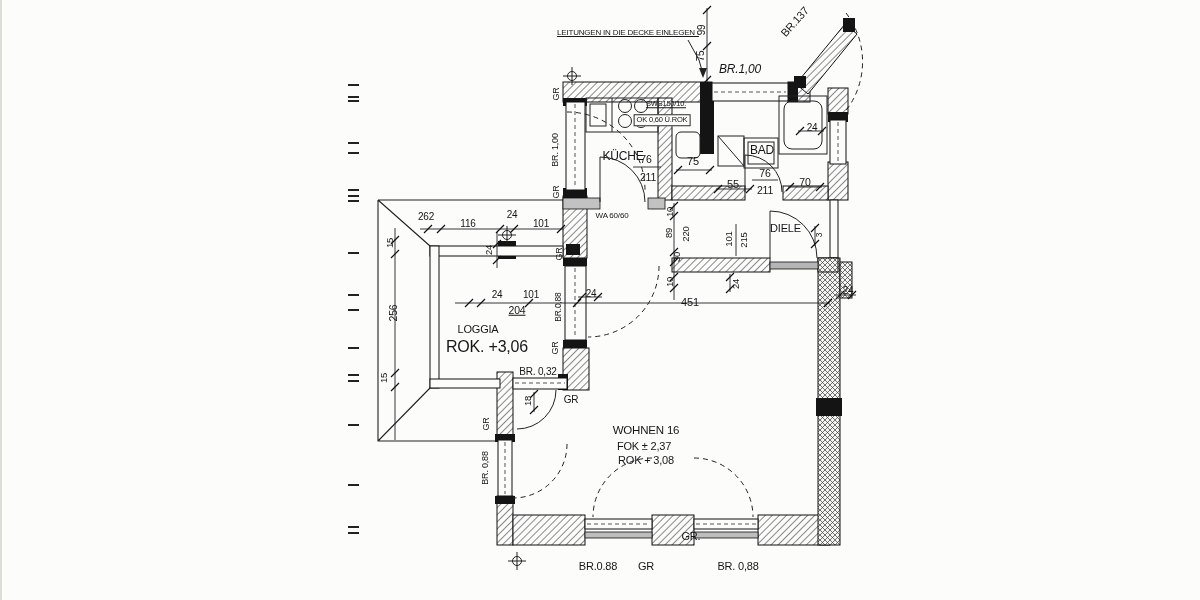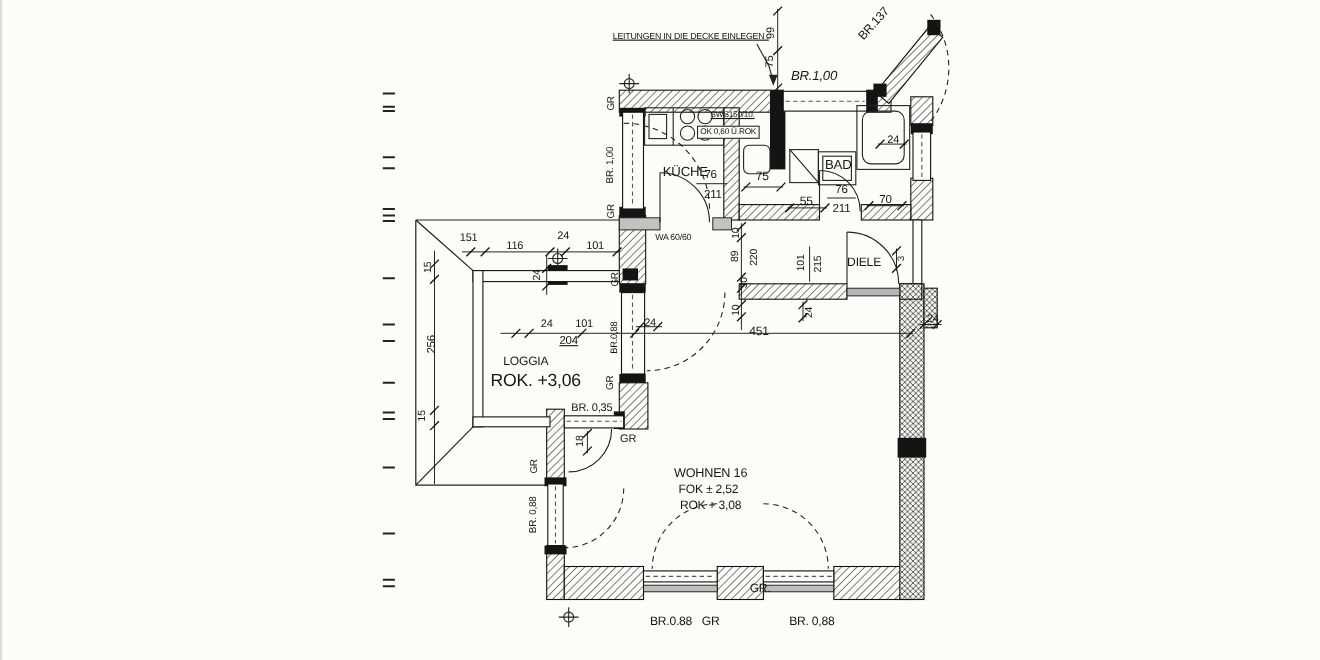--- a/index.html
+++ b/index.html
@@ -219,48 +219,48 @@
       <div class="ann" style="left: 733px; top: 184px; font-size: 11px; transform: translate(-50%, -50%) rotate(0deg);">55</div>
       <div class="ann" style="left: 805px; top: 182px; font-size: 10.5px; transform: translate(-50%, -50%) rotate(0deg);">70</div>
       <div class="ann" style="left: 612px; top: 216px; font-size: 8px; transform: translate(-50%, -50%) rotate(0deg);">WA 60/60</div>
       <div class="ann" style="left: 670px; top: 212px; font-size: 9.5px; transform: translate(-50%, -50%) rotate(-90deg);">10</div>
       <div class="ann" style="left: 669px; top: 233px; font-size: 9.5px; transform: translate(-50%, -50%) rotate(-90deg);">89</div>
       <div class="ann" style="left: 686px; top: 234px; font-size: 9.5px; transform: translate(-50%, -50%) rotate(-90deg);">220</div>
       <div class="ann" style="left: 677px; top: 257px; font-size: 9.5px; transform: translate(-50%, -50%) rotate(-90deg);">30</div>
       <div class="ann" style="left: 670px; top: 282px; font-size: 9.5px; transform: translate(-50%, -50%) rotate(-90deg);">10</div>
       <div class="ann" style="left: 729px; top: 239px; font-size: 9.5px; transform: translate(-50%, -50%) rotate(-90deg);">101</div>
       <div class="ann" style="left: 744px; top: 240px; font-size: 9.5px; transform: translate(-50%, -50%) rotate(-90deg);">215</div>
-      <div class="ann" style="left: 780px; top: 239px; font-size: 11px; transform: translate(-50%, -50%) rotate(0deg); padding-left: 11px;">DIELE</div>
+      <div class="ann" style="left: 780px; top: 228px; font-size: 11px; transform: translate(-50%, -50%) rotate(0deg); padding-left: 11px;">DIELE</div>
       <div class="ann" style="left: 819px; top: 235px; font-size: 8.5px; transform: translate(-50%, -50%) rotate(-90deg);">3</div>
       <div class="ann" style="left: 736px; top: 284px; font-size: 9.5px; transform: translate(-50%, -50%) rotate(-90deg);">24</div>
       <div class="ann" style="left: 690px; top: 302px; font-size: 11px; transform: translate(-50%, -50%) rotate(0deg);">451</div>
       <div class="ann" style="left: 848px; top: 291px; font-size: 10px; transform: translate(-50%, -50%) rotate(0deg);">24</div>
-      <div class="ann" style="left: 426px; top: 217px; font-size: 10px; transform: translate(-50%, -50%) rotate(0deg);">151</div>
+      <div class="ann" style="left: 426px; top: 217px; font-size: 10px; transform: translate(-50%, -50%) rotate(0deg);">262</div>
       <div class="ann" style="left: 468px; top: 224px; font-size: 10px; transform: translate(-50%, -50%) rotate(0deg);">116</div>
       <div class="ann" style="left: 512px; top: 215px; font-size: 10px; transform: translate(-50%, -50%) rotate(0deg);">24</div>
       <div class="ann" style="left: 541px; top: 224px; font-size: 10px; transform: translate(-50%, -50%) rotate(0deg);">101</div>
       <div class="ann" style="left: 489px; top: 250px; font-size: 9.5px; transform: translate(-50%, -50%) rotate(-90deg);">24</div>
       <div class="ann" style="left: 390px; top: 243px; font-size: 9.5px; transform: translate(-50%, -50%) rotate(-90deg);">15</div>
       <div class="ann" style="left: 393px; top: 313px; font-size: 10.5px; transform: translate(-50%, -50%) rotate(-90deg);">256</div>
       <div class="ann" style="left: 384px; top: 378px; font-size: 9.5px; transform: translate(-50%, -50%) rotate(-90deg);">15</div>
       <div class="ann" style="left: 497px; top: 295px; font-size: 10px; transform: translate(-50%, -50%) rotate(0deg);">24</div>
       <div class="ann" style="left: 531px; top: 295px; font-size: 10px; transform: translate(-50%, -50%) rotate(0deg);">101</div>
       <div class="ann" style="left: 517px; top: 310px; font-size: 10.5px; transform: translate(-50%, -50%) rotate(0deg); text-decoration: underline;">204</div>
       <div class="ann" style="left: 559px; top: 254px; font-size: 9px; transform: translate(-50%, -50%) rotate(-90deg);">GR</div>
       <div class="ann" style="left: 558px; top: 307px; font-size: 8.5px; transform: translate(-50%, -50%) rotate(-90deg);">BR.0,88</div>
       <div class="ann" style="left: 555px; top: 348px; font-size: 9px; transform: translate(-50%, -50%) rotate(-90deg);">GR</div>
       <div class="ann" style="left: 591px; top: 294px; font-size: 10px; transform: translate(-50%, -50%) rotate(0deg);">24</div>
       <div class="ann" style="left: 478px; top: 329px; font-size: 11px; transform: translate(-50%, -50%) rotate(0deg);">LOGGIA</div>
       <div class="ann" style="left: 487px; top: 347px; font-size: 16px; transform: translate(-50%, -50%) rotate(0deg);">ROK. +3,06</div>
-      <div class="ann" style="left: 538px; top: 372px; font-size: 10px; transform: translate(-50%, -50%) rotate(0deg);">BR. 0,35</div>
+      <div class="ann" style="left: 538px; top: 372px; font-size: 10px; transform: translate(-50%, -50%) rotate(0deg);">BR. 0,32</div>
       <div class="ann" style="left: 528px; top: 401px; font-size: 9.5px; transform: translate(-50%, -50%) rotate(-90deg);">18</div>
       <div class="ann" style="left: 571px; top: 400px; font-size: 10px; transform: translate(-50%, -50%) rotate(0deg);">GR</div>
       <div class="ann" style="left: 486px; top: 424px; font-size: 9px; transform: translate(-50%, -50%) rotate(-90deg);">GR</div>
       <div class="ann" style="left: 485px; top: 468px; font-size: 9px; transform: translate(-50%, -50%) rotate(-90deg);">BR. 0,88</div>
       <div class="ann" style="left: 646px; top: 431px; font-size: 11.5px; transform: translate(-50%, -50%) rotate(0deg);">WOHNEN  16</div>
-      <div class="ann" style="left: 644px; top: 446px; font-size: 11px; transform: translate(-50%, -50%) rotate(0deg);">FOK ± 2,52</div>
+      <div class="ann" style="left: 644px; top: 446px; font-size: 11px; transform: translate(-50%, -50%) rotate(0deg);">FOK ± 2,37</div>
       <div class="ann" style="left: 646px; top: 460px; font-size: 11px; transform: translate(-50%, -50%) rotate(0deg);">ROK + 3,08</div>
-      <div class="ann" style="left: 598px; top: 566px; font-size: 11px; transform: translate(-50%, -50%) rotate(0deg); margin-left: 12px;">BR.0.88</div>
+      <div class="ann" style="left: 598px; top: 566px; font-size: 11px; transform: translate(-50%, -50%) rotate(0deg);">BR.0.88</div>
       <div class="ann" style="left: 646px; top: 566px; font-size: 11px; transform: translate(-50%, -50%) rotate(0deg);">GR</div>
       <div class="ann" style="left: 691px; top: 536px; font-size: 11px; transform: translate(-50%, -50%) rotate(0deg);">GR.</div>
       <div class="ann" style="left: 738px; top: 566px; font-size: 11px; transform: translate(-50%, -50%) rotate(0deg);">BR. 0,88</div>
     </div>
 </div>
 
 </body></html>

